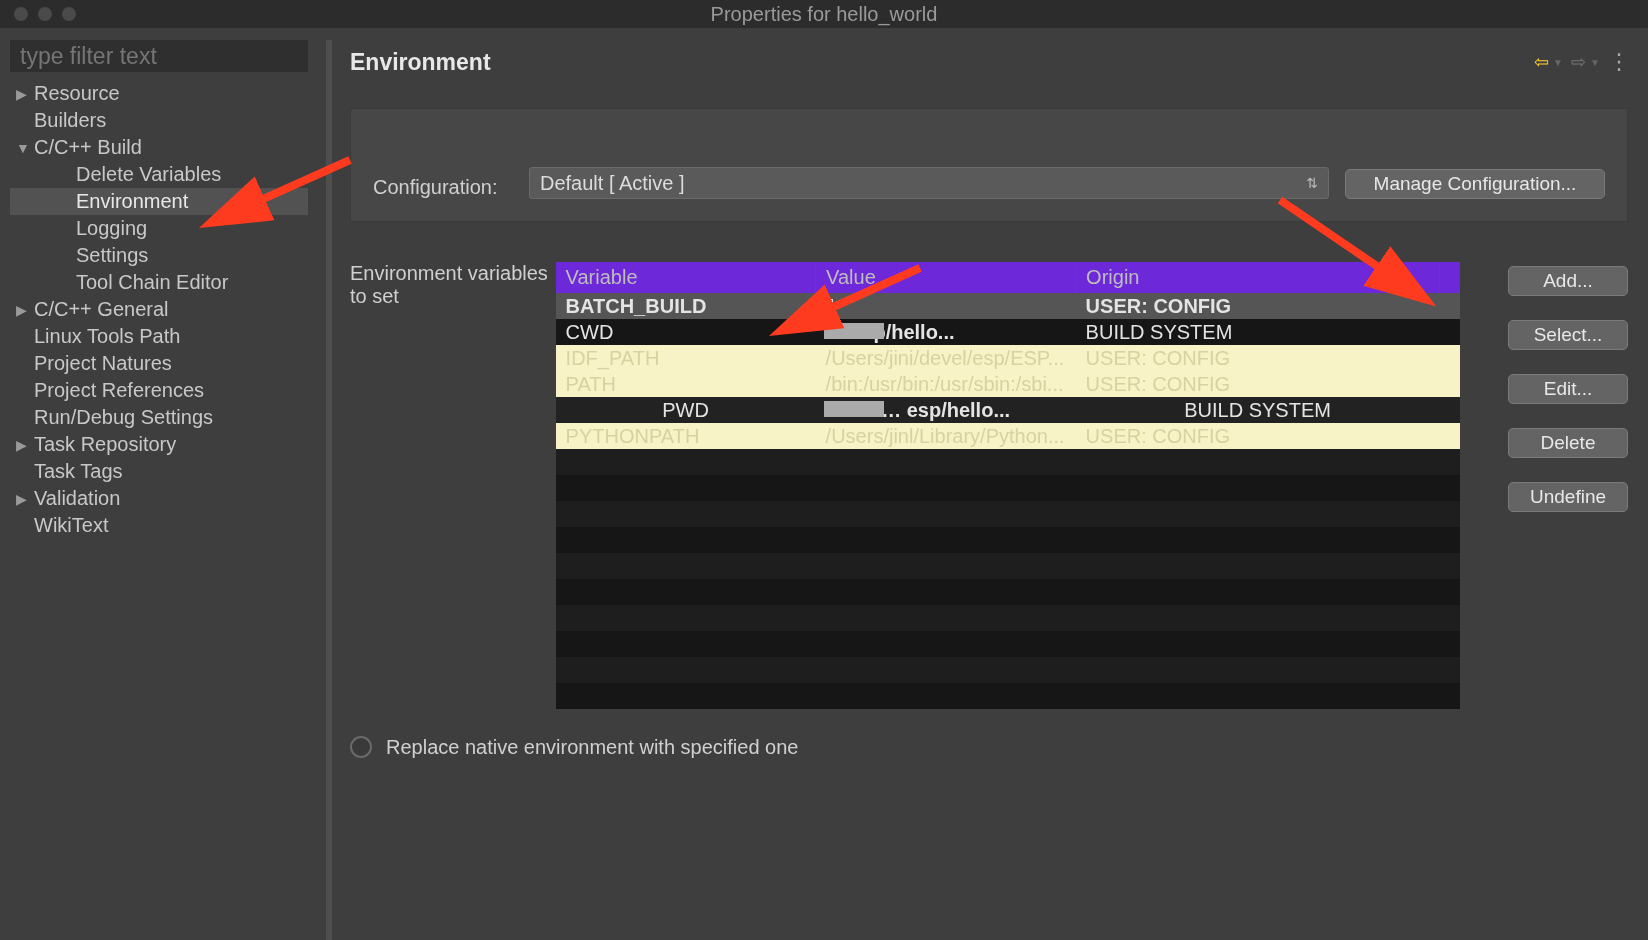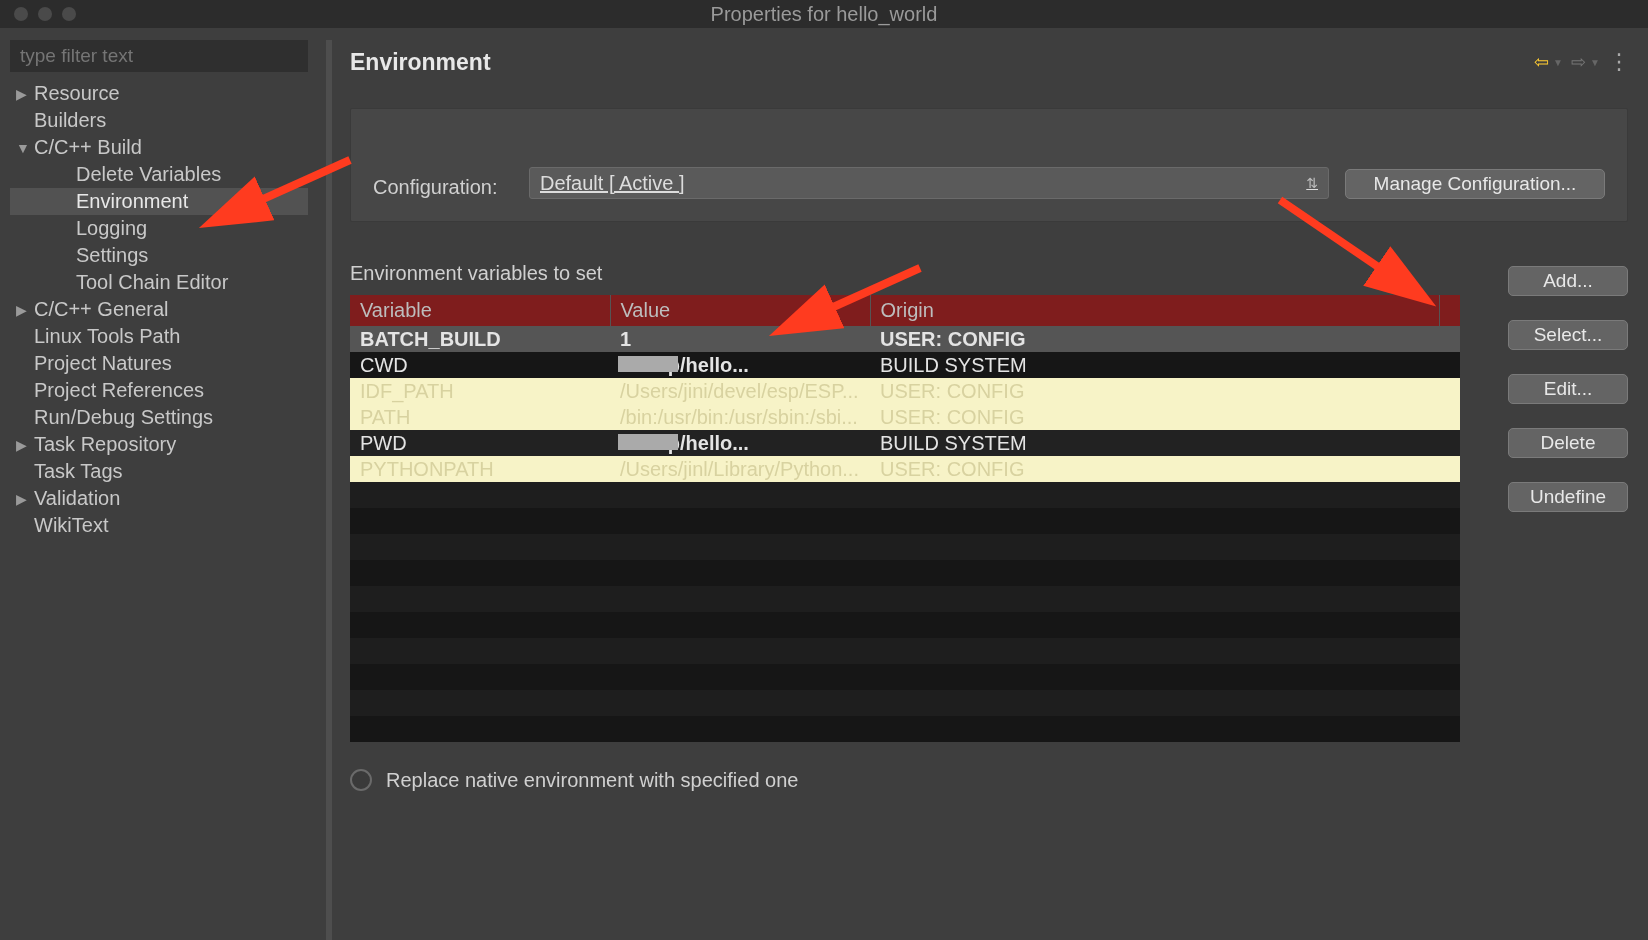--- a/index.html
+++ b/index.html
@@ -48,21 +48,21 @@
   .sidebar {
     width: 298px;
     flex-shrink: 0;
   }
   .filter-input {
     width: 100%;
     height: 32px;
     background: #2f2f2f;
     border: none;
     color: #888;
-    font-size: 19px;
+    font-size: 23px;
     padding: 0 10px;
     outline: none;
   }
   .tree {
     margin-top: 8px;
     font-size: 20px;
     color: #c8c8c8;
   }
   .tree-item {
     display: flex;
@@ -140,21 +140,20 @@
     height: 32px;
     background: #5a5a5a;
     border: 1px solid #6a6a6a;
     border-radius: 3px;
     display: flex;
     align-items: center;
     justify-content: space-between;
     padding: 0 10px;
     color: #dcdcdc;
     font-size: 20px;
-    text-decoration: underline;
   }
   .config-select .chev { color: #bbb; font-size: 14px; line-height: 8px; }
   .btn {
     height: 30px;
     background: #646464;
     border: 1px solid #7a7a7a;
     border-radius: 5px;
     color: #e8e8e8;
     font-size: 19px;
     padding: 0 16px;
@@ -164,53 +163,53 @@
     cursor: pointer;
     white-space: nowrap;
   }
   .btn.wide { width: 260px; }
   
   .env-section {
     margin-top: 40px;
     display: flex;
     gap: 48px;
   }
-  .env-left { flex: 1; display: flex; flex-direction: column; }
+  .env-left { flex: 1; display: flex; flex-direction: row; }
   .section-label {
     font-size: 20px;
     color: #d0d0d0;
     margin-bottom: 10px;
   }
   .env-table {
     border-collapse: collapse;
     width: 100%;
     font-size: 20px;
   }
   .env-table th {
-    background: #7f1d1d;
+    background: #6d28d9;
     color: #bdbdbd;
     font-weight: normal;
     text-align: left;
     padding: 4px 10px;
     border-left: 1px solid #555;
     height: 30px;
   }
   .env-table th:first-child { border-left: none; }
   .env-table th:last-child { width: 20px; border-left: 1px solid #555; }
   .env-table td {
     padding: 1px 10px;
     height: 26px;
     color: #e4e4e4;
     overflow: hidden;
     white-space: nowrap;
     text-overflow: ellipsis;
   }
   .env-table tr.row-sel td { background: #555; font-weight: bold; }
   .env-table tr.row-dark td { background: #161616; }
-  .env-table tr.row-dark2 td { background: #222; }
+  .env-table tr.row-dark2 td { background: #222; text-align: center; }
   .env-table tr.row-hl td { background: #f7f3c7; color: #d8d2a0; }
   .env-table tr.row-empty td { height: 26px; }
   .env-table tr.row-empty:nth-child(odd) td { background: #1e1e1e; }
   .env-table tr.row-empty:nth-child(even) td { background: #161616; }
   .env-table td.redact { position: relative; font-weight: bold; }
   .env-table td.redact::before {
     content: '';
     position: absolute;
     left: 8px; top: 4px; height: 16px; width: 60px;
     background: #aaa;

